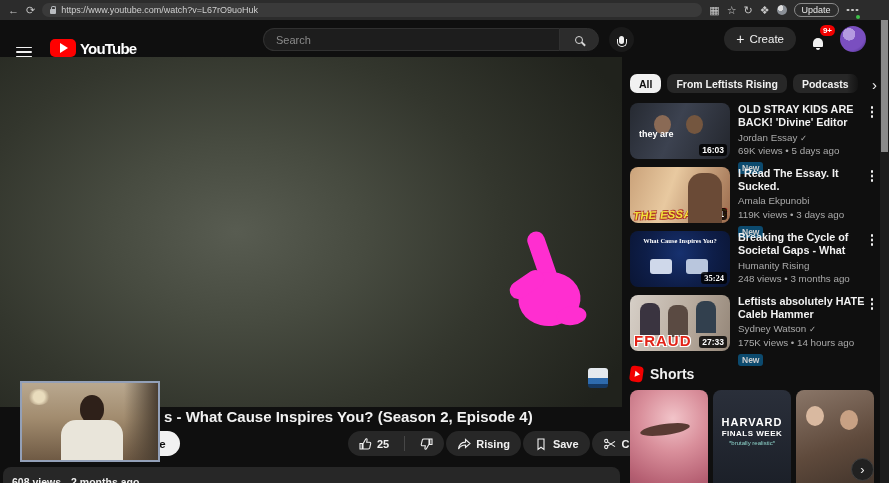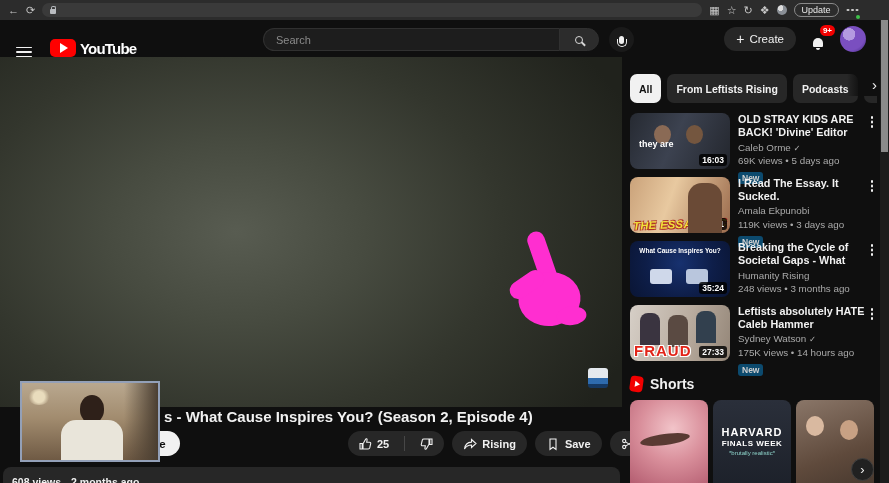--- a/index.html
+++ b/index.html
@@ -86,39 +86,39 @@
   .cam-body { position:absolute; left:39px; top:37px; width:62px; height:44px; background:#e9e5da;
     border-radius:15px 15px 0 0; }
   .cam-lamp { position:absolute; left:6px; top:6px; width:22px; height:16px; border-radius:50%;
     background:radial-gradient(circle, #e9dcbd 0 40%, rgba(233,220,189,0) 75%); }
   
   .vid-title { position:absolute; left:164px; top:408px; width:456px; font-size:15px; font-weight:700;
     color:#f1f1f1; white-space:nowrap; overflow:hidden; z-index:5; }
   .subscribe { position:absolute; left:96px; top:431px; height:25px; border:none; border-radius:14px;
     background:#f1f1f1; color:#0f0f0f; font-size:11.5px; font-weight:700; padding:0 14px; z-index:5;
     font-family:inherit; cursor:pointer; }
-  .actions { position:absolute; left:348px; top:431px; display:flex; align-items:center; gap:8px; z-index:5; }
+  .actions { position:absolute; left:348px; top:431px; display:flex; align-items:center; gap:2px; z-index:5; }
   .pill { height:25px; border:none; border-radius:14px; background:#272727; color:#f1f1f1;
     font-size:11px; font-weight:600; display:flex; align-items:center; gap:5px; padding:0 11px;
     font-family:inherit; cursor:pointer; }
   .like-pill { padding:0; }
   .like-seg { display:flex; align-items:center; gap:5px; padding:0 10px; height:100%; cursor:pointer; }
   .seg-div { width:1px; height:15px; background:#474747; }
   .act-icon { display:block; }
   .more-btn { width:25px; height:25px; border-radius:50%; background:#272727; border:none;
     display:flex; align-items:center; justify-content:center; cursor:pointer; }
   .hdots3 { width:3px; height:3px; border-radius:50%; background:#f1f1f1;
     box-shadow:6px 0 0 #f1f1f1, -6px 0 0 #f1f1f1; }
   .desc { position:absolute; left:3px; top:467px; width:617px; height:30px; background:#272727;
     border-radius:8px 8px 0 0; display:flex; align-items:center; gap:10px; padding:0 9px;
     font-size:10.5px; font-weight:700; color:#f1f1f1; z-index:5; }
   
   .rail { position:absolute; left:630px; top:74px; width:247px; z-index:5; }
   .chips { position:relative; display:flex; gap:6px; width:247px; overflow:hidden; margin-bottom:10px; }
-  .chip { flex:none; height:29px; border-radius:7px; background:#272727; color:#f1f1f1;
+  .chip { flex:none; height:19px; border-radius:7px; background:#272727; color:#f1f1f1;
     font-size:10.5px; font-weight:600; display:flex; align-items:center; padding:0 9px;
     white-space:nowrap; cursor:pointer; }
   .chip.selected { background:#f1f1f1; color:#0f0f0f; }
   .chips-next { position:absolute; right:0; top:0; width:30px; height:22px; text-align:right;
     background:linear-gradient(90deg, rgba(15,15,15,0), #0f0f0f 45%);
     color:#f1f1f1; font-size:15px; line-height:22px; cursor:pointer; }
   .rv { display:flex; gap:8px; margin-bottom:6px; height:58px; cursor:pointer; }
   .rv-thumb { flex:none; width:100px; height:56px; border-radius:8px; position:relative; overflow:hidden; }
   .rv-dur { position:absolute; right:3px; bottom:3px; background:rgba(0,0,0,.82); color:#fff;
     font-size:8.5px; font-weight:700; padding:1px 3px; border-radius:3px; }
@@ -136,21 +136,21 @@
   .t1 { background:linear-gradient(115deg,#262a32 0%, #3c4250 45%, #23262d 100%); }
   .t1::before { content:''; position:absolute; left:24px; top:12px; width:17px; height:19px; border-radius:50%;
     background:#8a6a55; box-shadow:32px 0 0 #74563f; }
   .t1-text { position:absolute; left:9px; top:26px; color:#fff; font-size:9px; font-weight:600; }
   .t2 { background:linear-gradient(110deg,#caa27a 0%, #e8c9a0 40%, #9a6a4c 100%); }
   .t2::after { content:''; position:absolute; right:8px; top:6px; width:34px; height:50px;
     border-radius:14px 14px 0 0; background:#6a4a36; }
   .t2-text { position:absolute; left:3px; bottom:3px; color:#f2e33a; font-size:11px; font-weight:900;
     font-style:italic; letter-spacing:0.5px; white-space:nowrap;
     text-shadow:1px 1px 0 #b03326, -1px 1px 0 #b03326, 1px -1px 0 #b03326; transform:rotate(-2deg); }
-  .t3 { background:radial-gradient(circle at 50% 40%, #17316f 0%, #0e1e49 55%, #0a1534 100%); }
+  .t3 { background:radial-gradient(circle at 50% 40%, #17316f 0%, #0e1e49 55%, #0a1534 100%);font-family:Liberation Serif, serif; }
   .t3::before { content:''; position:absolute; left:20px; top:28px; width:22px; height:15px; border-radius:3px;
     background:#cfd8ea; box-shadow:36px 0 0 #b9c6dd; }
   .t3-text { position:absolute; left:0; right:0; top:6px; text-align:center; color:#fff; font-size:6.5px; font-weight:700; }
   .t4 { background:linear-gradient(105deg,#d6cfc7 0%, #b9ac9f 55%, #948678 100%);border-radius:8px; }
   .t4::before { content:''; position:absolute; left:10px; top:8px; width:20px; height:32px;
     border-radius:8px 8px 0 0; background:#3a3440; box-shadow:28px 2px 0 #5a4a42, 56px -2px 0 #32404e; }
   .t4-text { position:absolute; left:4px; bottom:2px; color:#e22418; font-size:15px; font-weight:900; letter-spacing:1px;
     text-shadow:-1px -1px 0 #fff, 1px -1px 0 #fff, -1px 1px 0 #fff, 1px 1px 0 #fff; }
   
   .shorts-head { display:flex; align-items:center; gap:7px; margin:13px 0 8px; }
@@ -180,20 +180,21 @@
 </head>
 <body>
 
 <div id="app">
 
   <div class="browser">
     <span class="bicon">←</span>
     <span class="bicon">⟳</span>
     <div class="urlbar">
       <span class="lock"></span>
+      <span class="url-text">https://www.youtube.com/watch?v=L67rO9uoHuk</span>
     </div>
     <span class="bicon">▦</span>
     <span class="bicon">☆</span>
     <span class="bicon">↻</span>
     <span class="bicon">❖</span>
     <span class="avatar-mini"></span>
     <button class="update-btn">Update</button>
     <span class="bmenu">
       <span class="hdots"></span>
       <span class="green-dot"></span>
@@ -313,21 +314,21 @@
     </div>
 
     <div class="rv">
       <div class="rv-thumb t1">
         <span class="t1-text">they are</span>
         <span class="rv-dur">16:03</span>
       </div>
       <div class="rv-info">
         <div class="rv-title">OLD STRAY KIDS ARE BACK! 'Divine' Editor Reaction</div>
         <div class="rv-ch">
-          <span>Caleb Orme</span>
+          <span>Jordan Essay</span>
           <span class="check">✓</span>
         </div>
         <div class="rv-meta">69K views • 5 days ago</div>
         <span class="rv-badge">New</span>
         <span class="rv-kebab">
             <span class="vdots"></span>
           </span>
       </div>
     </div>
 

